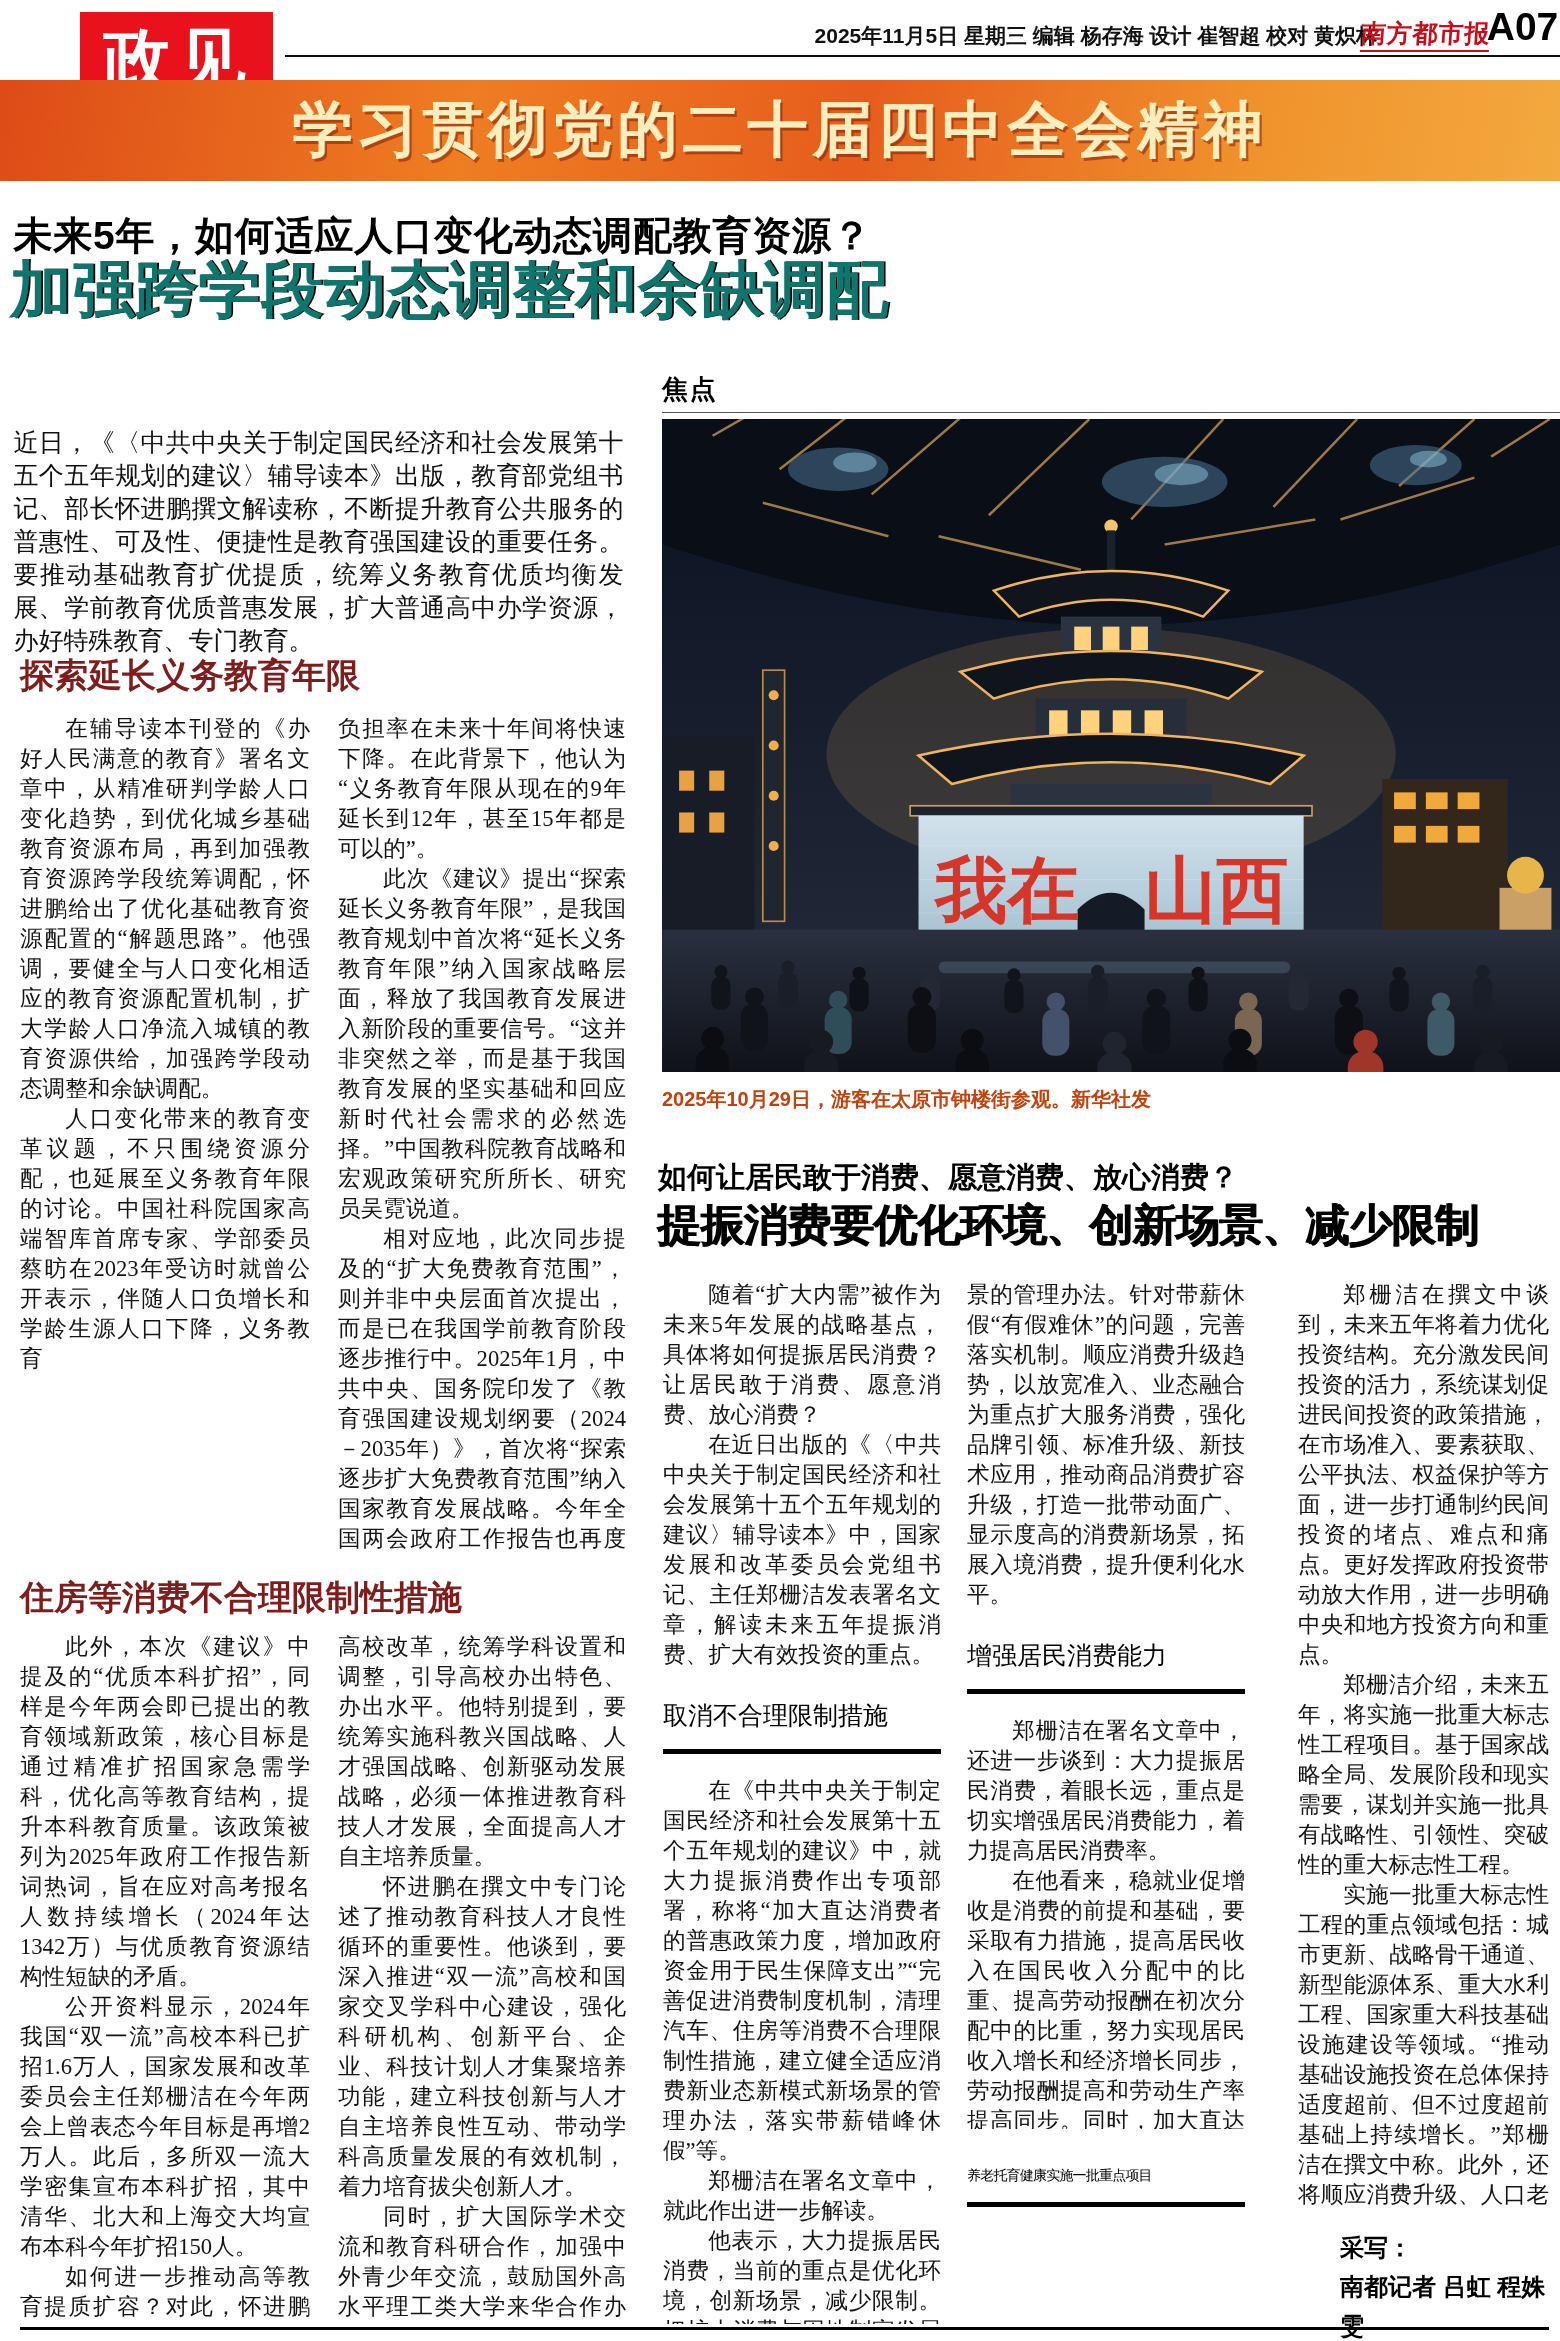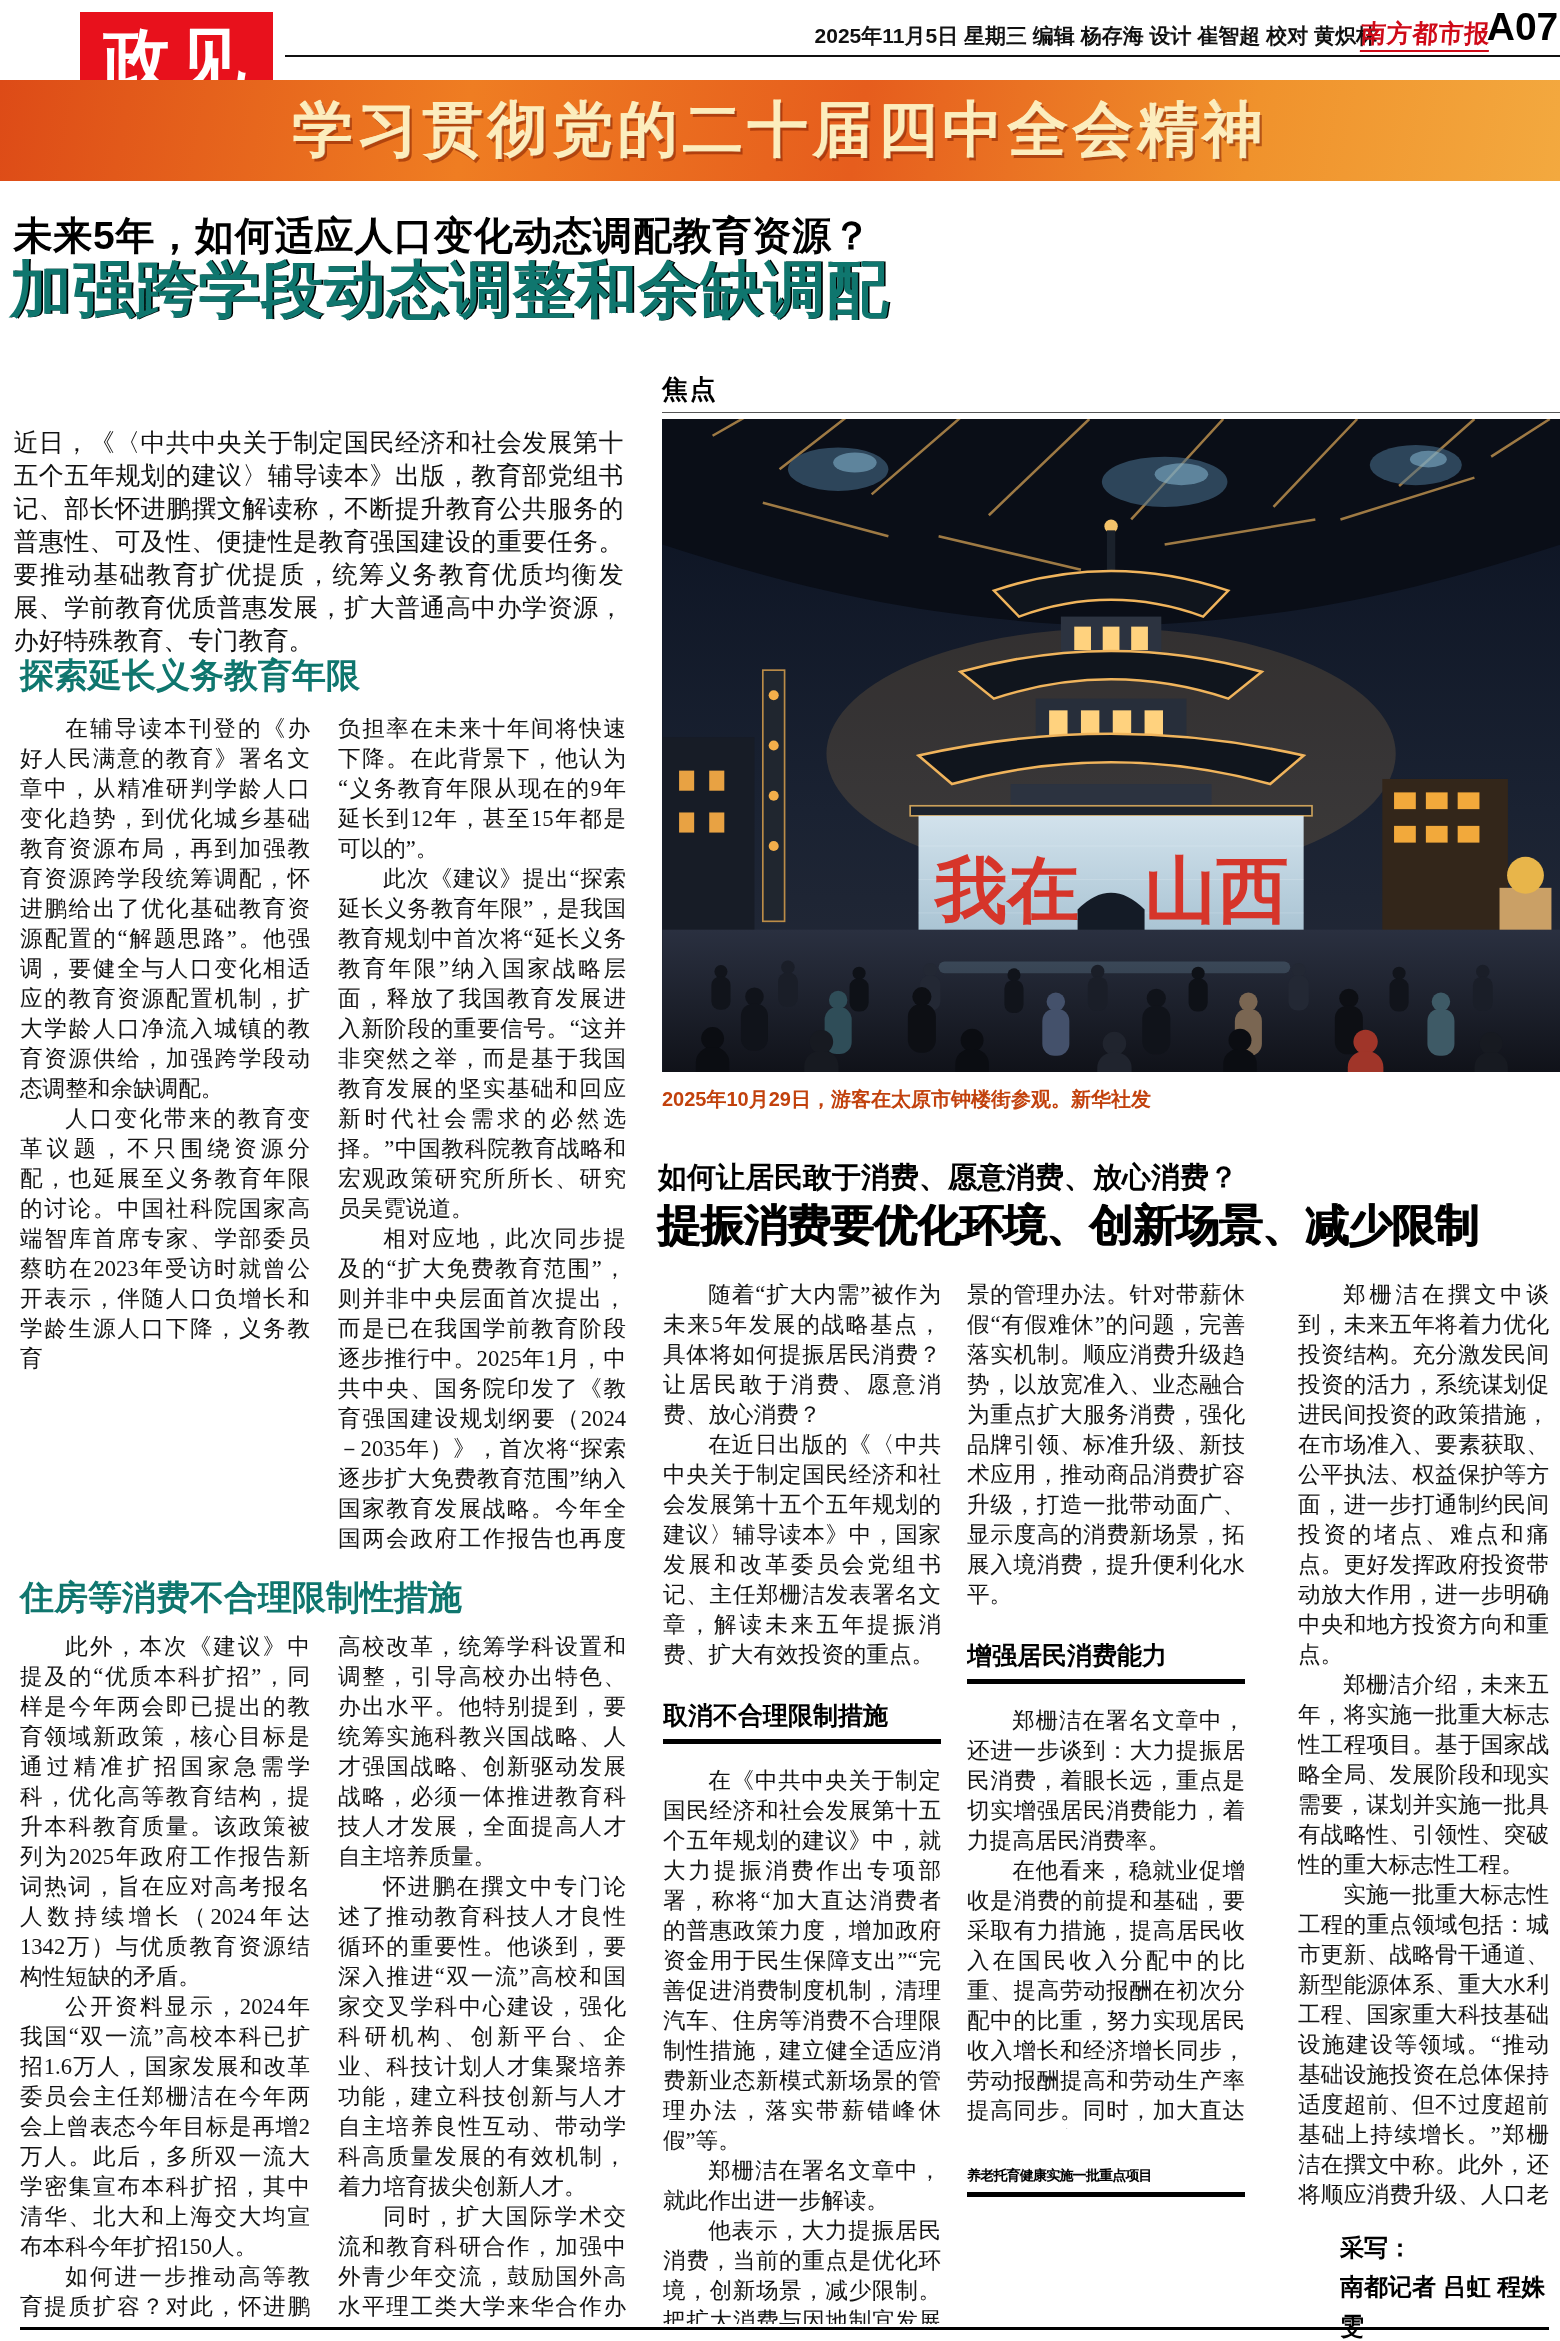--- a/index.html
+++ b/index.html
@@ -40,24 +40,24 @@
         font-family:"Liberation Sans",sans-serif;letter-spacing:1.7px}
   .focus-rule{position:absolute;left:662px;top:412px;width:899px;height:0.8px;background:#555}
   .photo{position:absolute;left:662px;top:419px;width:899px;height:653px;background:#0c1322;overflow:hidden}
   .caption{position:absolute;left:662px;top:1086px;width:899px;font-size:20px;font-weight:700;
         color:#c2410c;font-family:"Liberation Sans",sans-serif}
 
   
   .col{position:absolute;overflow:hidden}
   .bp{font-size:22.6px;line-height:30px;text-align:justify;text-indent:2em;color:#141414}
   .cont{text-indent:0}
-  .sec-title{position:absolute;font-family:Liberation Mono, monospace;font-weight:900;color:#0f766e;
+  .sec-title{position:absolute;font-family:Liberation Mono, monospace;font-weight:900;color:#7f1d1d;
         font-size:34px;letter-spacing:0}
-  .colsub{font-family:"Liberation Sans",sans-serif;font-weight:700;color:#000;font-size:25px;
-        border-bottom:5px solid #000;padding-bottom:7px;margin:28.5px 0 22px;letter-spacing:0}
+  .colsub{font-family:"Liberation Sans",sans-serif;font-weight:400;color:#000;font-size:25px;
+        border-bottom:5px solid #000;padding-bottom:17px;margin:28.5px 0 22px;letter-spacing:0}
   .colsub.small{font-size:14px;letter-spacing:-0.8px}
 
   .s1t{left:20px;top:653px}
   .s1c1{left:20px;top:714px;width:290px;height:839px}
   .s1c2{left:338px;top:714px;width:288px;height:839px}
   .s2t{left:20px;top:1575px}
   .s2c1{left:20px;top:1632px;width:290px;height:692px}
   .s2c2{left:338px;top:1632px;width:288px;height:692px}
 
   

